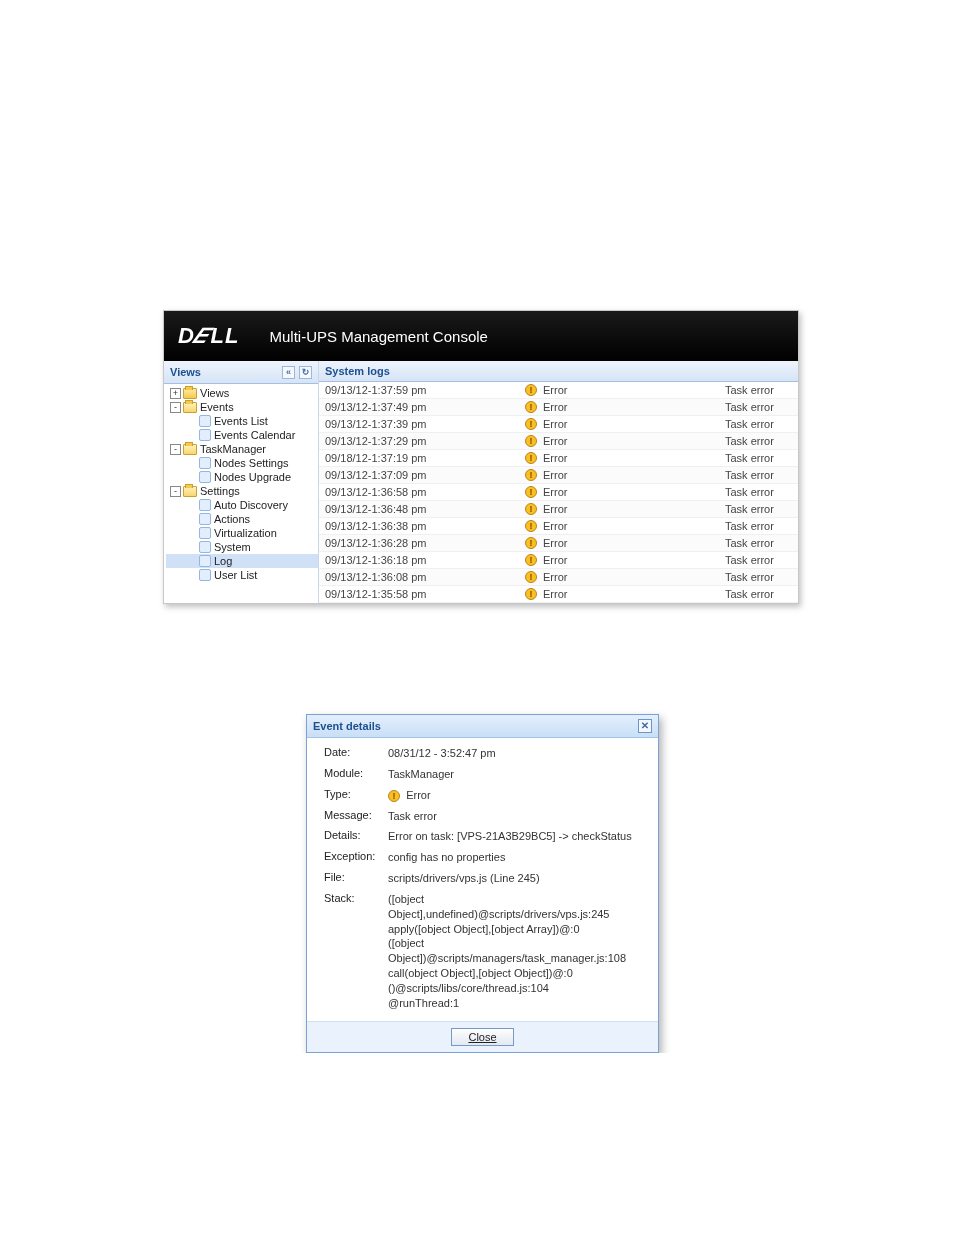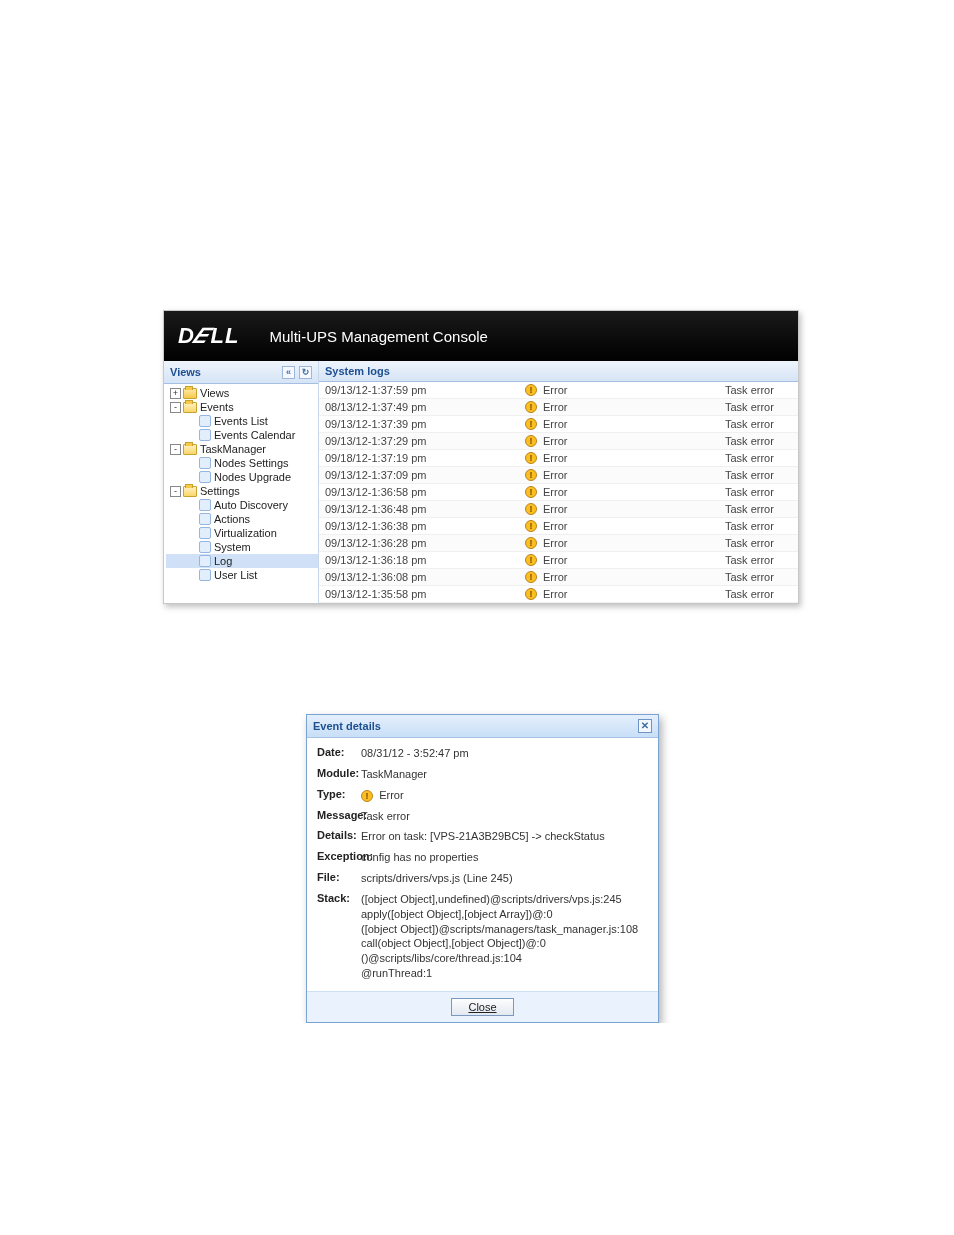--- a/index.html
+++ b/index.html
@@ -182,21 +182,21 @@
     font-size: 10px;
     line-height: 12px;
     text-align: center;
     cursor: pointer;
   }
   .dialog-body {
     background: #fff;
     padding: 8px 10px 4px 10px;
   }
   .drow { display: flex; margin-bottom: 6px; align-items: flex-start; }
-  .dlbl { width: 44px; font-weight: bold; color: #222; flex-shrink:0;}
+  .dlbl { width: 64px; font-weight: normal; color: #222; flex-shrink:0;margin-left:7px;}
   .dval { flex: 1; color: #333; line-height: 1.35; word-break: break-word;}
   .dialog-footer {
     background: #e9f2fd;
     border-top: 1px solid #cfe0f5;
     padding: 6px;
     text-align: center;
   }
   .btn {
     border: 1px solid #7a99c1;
     background: linear-gradient(#fdfdfd,#e3e9f2);
@@ -312,21 +312,21 @@
         <div class="grid-body" id="grid-body">
             <div class="grid-row">
               <div class="col-date">09/13/12-1:37:59 pm</div>
               <div class="col-type">
                 <span class="warn-ic">!</span>
                 <span>Error</span>
               </div>
               <div class="col-msg">Task error</div>
             </div>
             <div class="grid-row">
-              <div class="col-date">08/13/12-1:37:49 pm</div>
+              <div class="col-date">09/13/12-1:37:49 pm</div>
               <div class="col-type">
                 <span class="warn-ic">!</span>
                 <span>Error</span>
               </div>
               <div class="col-msg">Task error</div>
             </div>
             <div class="grid-row">
               <div class="col-date">09/13/12-1:37:39 pm</div>
               <div class="col-type">
                 <span class="warn-ic">!</span>

